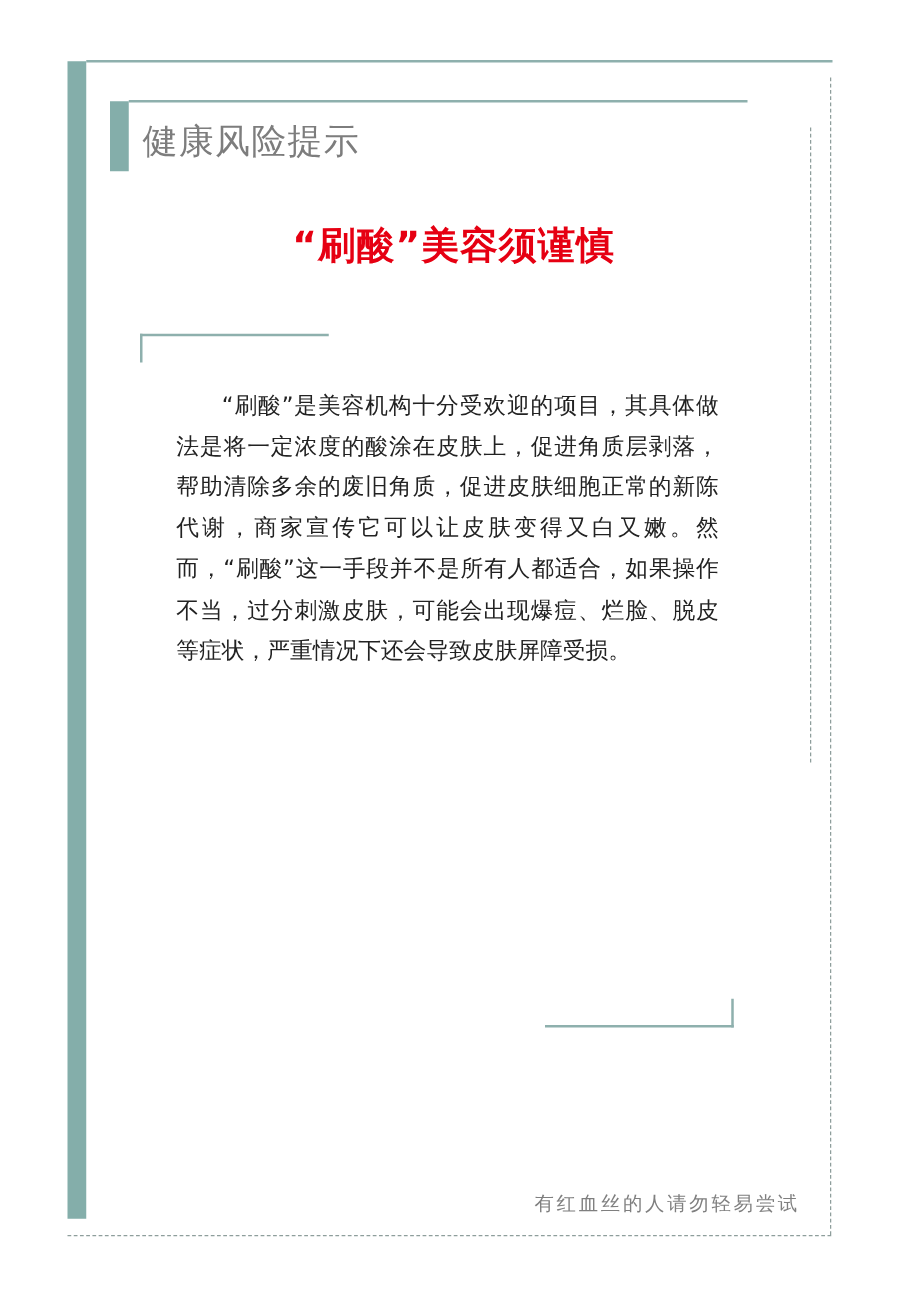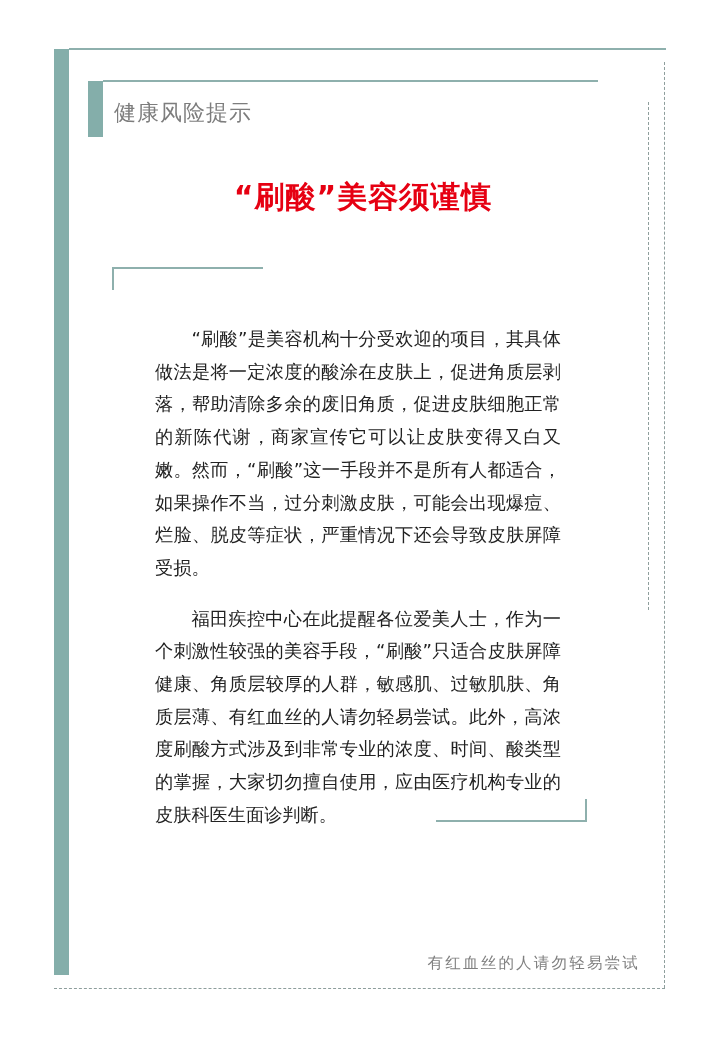--- a/index.html
+++ b/index.html
@@ -6,29 +6,29 @@
     body { width: 720px; height: 1039px; position: relative; overflow: hidden;
            font-family: "DejaVu Sans", "Liberation Sans", sans-serif; }
     .abs { position: absolute; }
     .outer-bar { left: 54px; top: 49px; width: 15px; height: 926px; background: #84aeaa; }
     .outer-top { left: 69px; top: 48px; width: 597px; height: 2px; background: #8eb0ad; }
     .outer-right { left: 664px; top: 62px; width: 0; height: 926px; border-left: 1.5px dashed #8e9e9c; }
     .outer-bottom { left: 54px; top: 988px; width: 611px; height: 0; border-top: 1.5px dashed #8e9e9c; }
     .inner-bar { left: 88px; top: 81px; width: 15px; height: 56px; background: #84aeaa; }
     .inner-top { left: 103px; top: 80px; width: 495px; height: 2px; background: #8eb0ad; }
     .inner-right { left: 648px; top: 102px; width: 0; height: 508px; border-left: 1.5px dashed #8e9e9c; }
-    .section-title { left: 114px; top: 97px; font-size: 22px; color: #7d7d7d; letter-spacing: 1px; line-height: 32px; }
+    .section-title { left: 114px; top: 97px; font-size: 28px; color: #7d7d7d; letter-spacing: 1px; line-height: 32px; }
     .headline { left: 0; width: 726px; top: 176px; text-align: center; font-size: 30px; font-weight: bold;
                 color: #e60012; line-height: 42px; letter-spacing: 1px; }
     .bracket-tl-h { left: 112px; top: 267px; width: 151px; height: 2px; background: #8eb0ad; }
     .bracket-tl-v { left: 112px; top: 267px; width: 2px; height: 23px; background: #8eb0ad; }
     .bracket-br-h { left: 436px; top: 820px; width: 151px; height: 2px; background: #8eb0ad; }
     .bracket-br-v { left: 585px; top: 799px; width: 2px; height: 23px; background: #8eb0ad; }
     .body-text { left: 137px; top: 305px; width: 442px; font-size: 18.2px; line-height: 32.7px; color: #222222; }
-    .body-text p { margin: 18px; text-indent: 2em; text-align: justify; }
+    .body-text p { margin: 4px; text-indent: 2em; text-align: justify; }
     .footer { left: 400px; width: 240px; top: 950px; text-align: right; font-size: 15.5px; color: #7f7f7f;
               letter-spacing: 2.2px; line-height: 26px; }
   </style>
 </head>
 <body>
 
 <div class="abs outer-bar"></div>
 <div class="abs outer-top"></div>
 <div class="abs outer-right"></div>
 <div class="abs outer-bottom"></div>
@@ -39,19 +39,18 @@
 
 <div class="abs section-title">健康风险提示</div>
 
 <div class="abs headline">“刷酸”美容须谨慎</div>
 
 <div class="abs bracket-tl-h"></div>
 <div class="abs bracket-tl-v"></div>
 
 <div class="abs body-text">
   <p>“刷酸”是美容机构十分受欢迎的项目，其具体做法是将一定浓度的酸涂在皮肤上，促进角质层剥落，帮助清除多余的废旧角质，促进皮肤细胞正常的新陈代谢，商家宣传它可以让皮肤变得又白又嫩。然而，“刷酸”这一手段并不是所有人都适合，如果操作不当，过分刺激皮肤，可能会出现爆痘、烂脸、脱皮等症状，严重情况下还会导致皮肤屏障受损。</p>
-  <p>福田疾控中心在此提醒各位爱美人士，作为一个刺激性较强的美容手段，“刷酸”只适合皮肤屏障健康、角质层较厚的人群，敏感肌、过敏肌肤、角质层薄、有红血丝的人请勿轻易尝试。此外，高浓度刷酸方式涉及到非常专业的浓度、时间、酸类型的掌握，大家切勿擅自使用，应由医疗机构专业的皮肤科医生面诊判断。</p>
 </div>
 
 <div class="abs bracket-br-h"></div>
 <div class="abs bracket-br-v"></div>
 
 <div class="abs footer">有红血丝的人请勿轻易尝试</div>
 
 </body></html>

